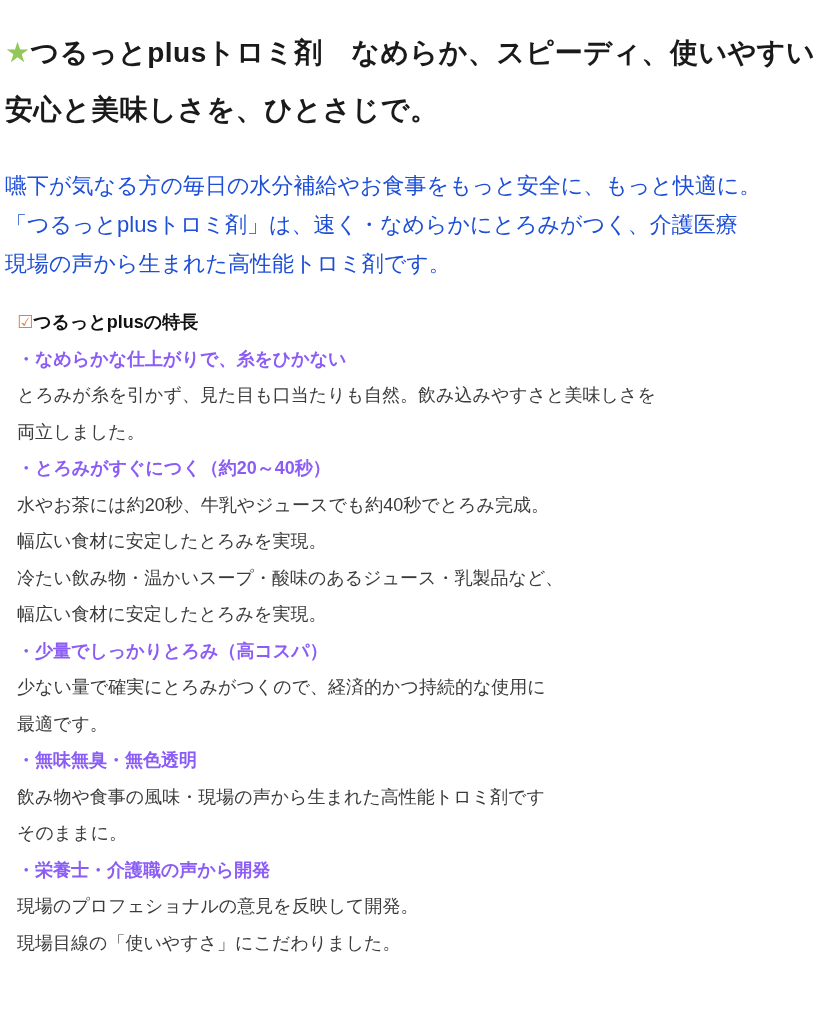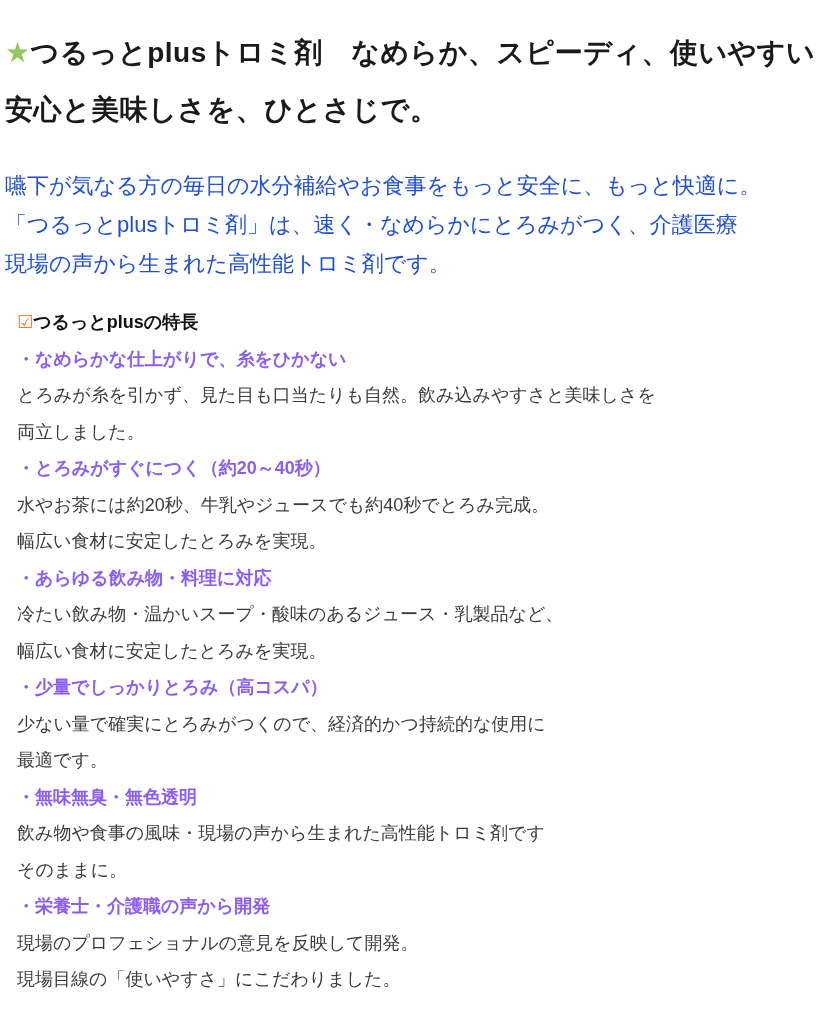--- a/index.html
+++ b/index.html
@@ -78,21 +78,20 @@
       <div class="text-line">両立しました。</div>
     </div>
 
     <div class="feature-item">
       <div class="feature-title">・とろみがすぐにつく（約20～40秒）</div>
       <div class="text-line">水やお茶には約20秒、牛乳やジュースでも約40秒でとろみ完成。</div>
       <div class="text-line">幅広い食材に安定したとろみを実現。</div>
     </div>
 
     <div class="feature-item">
-      <div class="feature-title">・あらゆる飲み物・料理に対応</div>
       <div class="text-line">冷たい飲み物・温かいスープ・酸味のあるジュース・乳製品など、</div>
       <div class="text-line">幅広い食材に安定したとろみを実現。</div>
     </div>
 
     <div class="feature-item">
       <div class="feature-title">・少量でしっかりとろみ（高コスパ）</div>
       <div class="text-line">少ない量で確実にとろみがつくので、経済的かつ持続的な使用に</div>
       <div class="text-line">最適です。</div>
     </div>
 

